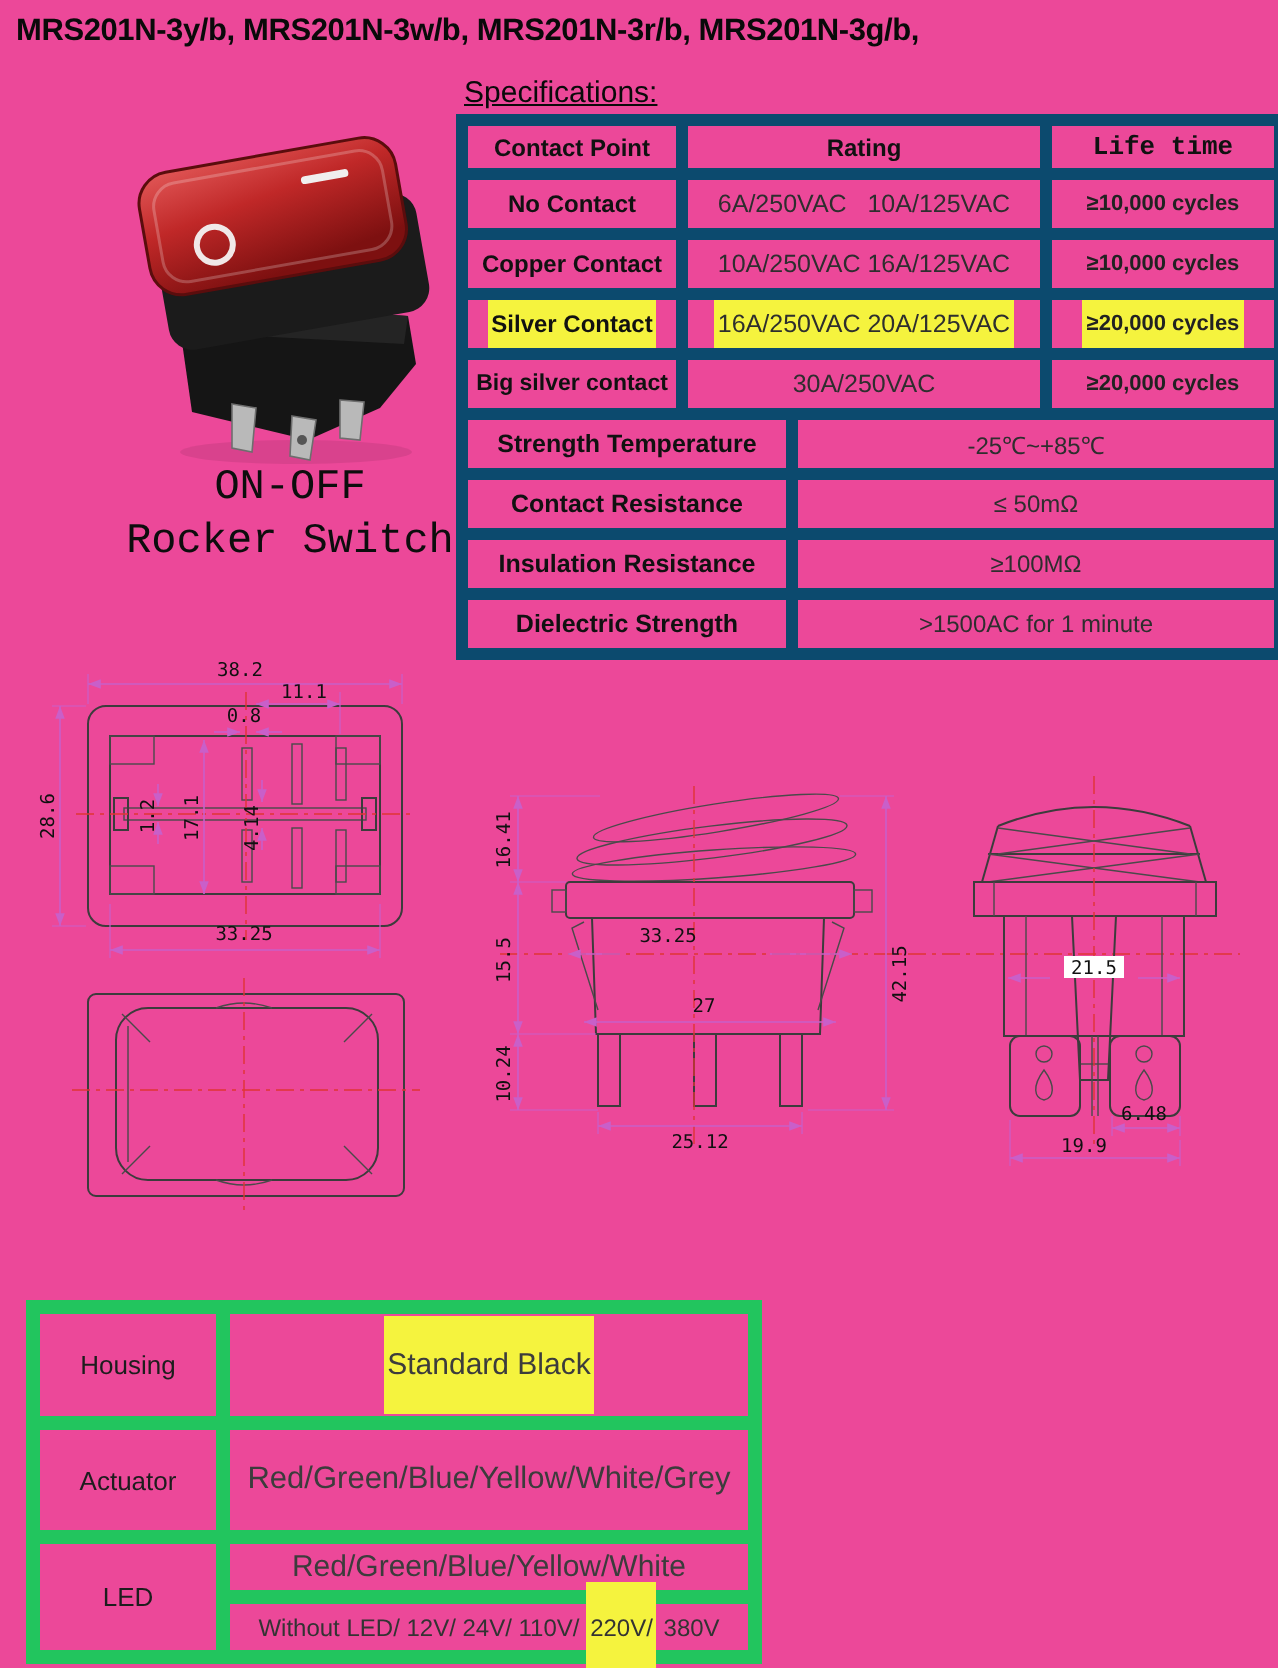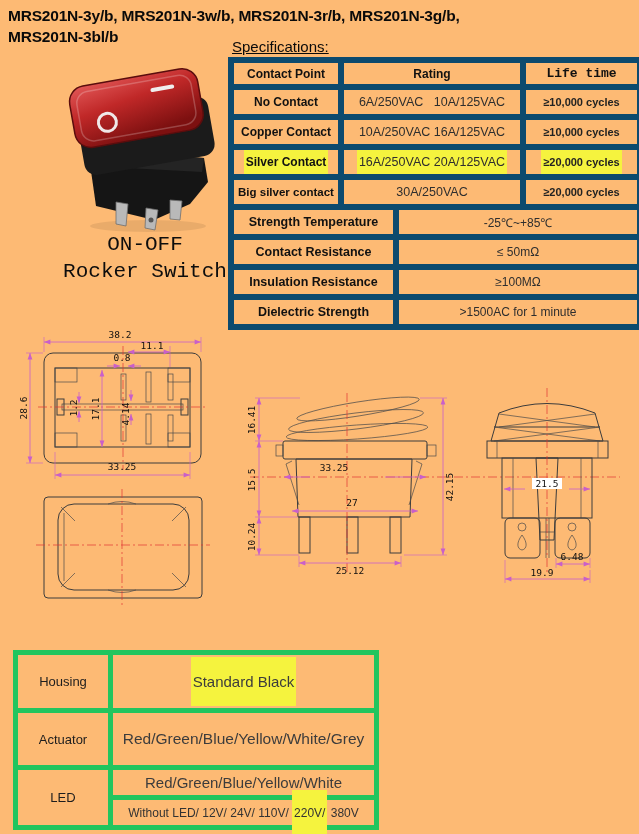--- a/index.html
+++ b/index.html
@@ -1,16 +1,16 @@
 <!DOCTYPE html>
 <html><head>
 <meta charset="utf-8">
 <style>
   html,body{margin:0;padding:0;background:#ffffff;}
-  .page{position:relative;width:639px;height:834px;background:#fdba74;overflow:hidden;
+  .page{position:relative;width:639px;height:834px;background:#ec4899;overflow:hidden;
         font-family:"Liberation Sans", sans-serif;color:#111;}
 
   
   .title{position:absolute;left:8px;top:5px;width:625px;font-weight:bold;
          font-size:15.5px;line-height:21px;color:#0a0a0a;letter-spacing:-0.2px;}
 
   
   .photo{position:absolute;left:58px;top:54px;width:174px;height:178px;}
   .caption{position:absolute;left:40px;top:231px;width:210px;text-align:center;
            font-family:"Liberation Mono", monospace;font-size:21px;line-height:27px;color:#0d0d0d;}
@@ -27,21 +27,21 @@
   table.spec tr.hdr td{height:21px;}
   table.spec td.b{font-weight:bold;color:#111;}
   table.spec td.mono{font-family:"Liberation Mono", monospace;font-weight:bold;font-size:13px;color:#111;}
   table.spec td.rate{white-space:pre;font-size:12.5px;}
   table.spec td.life{font-size:11px;font-weight:bold;color:#222;}
   .hl{background:#f5f33e;padding:16px 2px;}
 
   
   table.opts{position:absolute;left:13px;top:650px;width:361px;border-collapse:collapse;
              table-layout:fixed;}
-  table.opts td{border:5px solid #22c55e;text-align:center;vertical-align:middle;
+  table.opts td{border:7px solid #22c55e;text-align:center;vertical-align:middle;
                 color:#3c3c3c;padding:0 2px;}
   table.opts td.name{font-size:13px;color:#1d1d1d;}
   table.opts td.v1{font-size:15px;margin-left:16px;}
   table.opts td.v2{font-size:15.5px;}
   table.opts td.v3{font-size:15px;}
   table.opts td.v4{font-size:12px;color:#333;}
 
   
   svg.drawings{position:absolute;left:0;top:300px;}
   .ln{stroke:#3c3c3c;stroke-width:1;fill:none;}
@@ -53,21 +53,20 @@
   .cl{stroke:#e03434;stroke-width:0.7;fill:none;stroke-dasharray:9 3 2 3;}
   text.dt{font-family:"DejaVu Sans Mono", monospace;font-size:9.5px;fill:#101010;}
 </style>
 </head>
 <body>
 
 <div class="page">
 
   <div class="title">
     <div>MRS201N-3y/b, MRS201N-3w/b, MRS201N-3r/b, MRS201N-3g/b,</div>
-    <div>MRS201N-3bl/b</div>
   </div>
 
   <div class="photo">
     <svg width="174" height="178" viewBox="0 0 174 178">
       <defs>
         <linearGradient id="redg" x1="0" y1="0" x2="0.4" y2="1">
           <stop offset="0" stop-color="#e25858"></stop>
           <stop offset="0.45" stop-color="#c02828"></stop>
           <stop offset="1" stop-color="#7d1010"></stop>
         </linearGradient>

